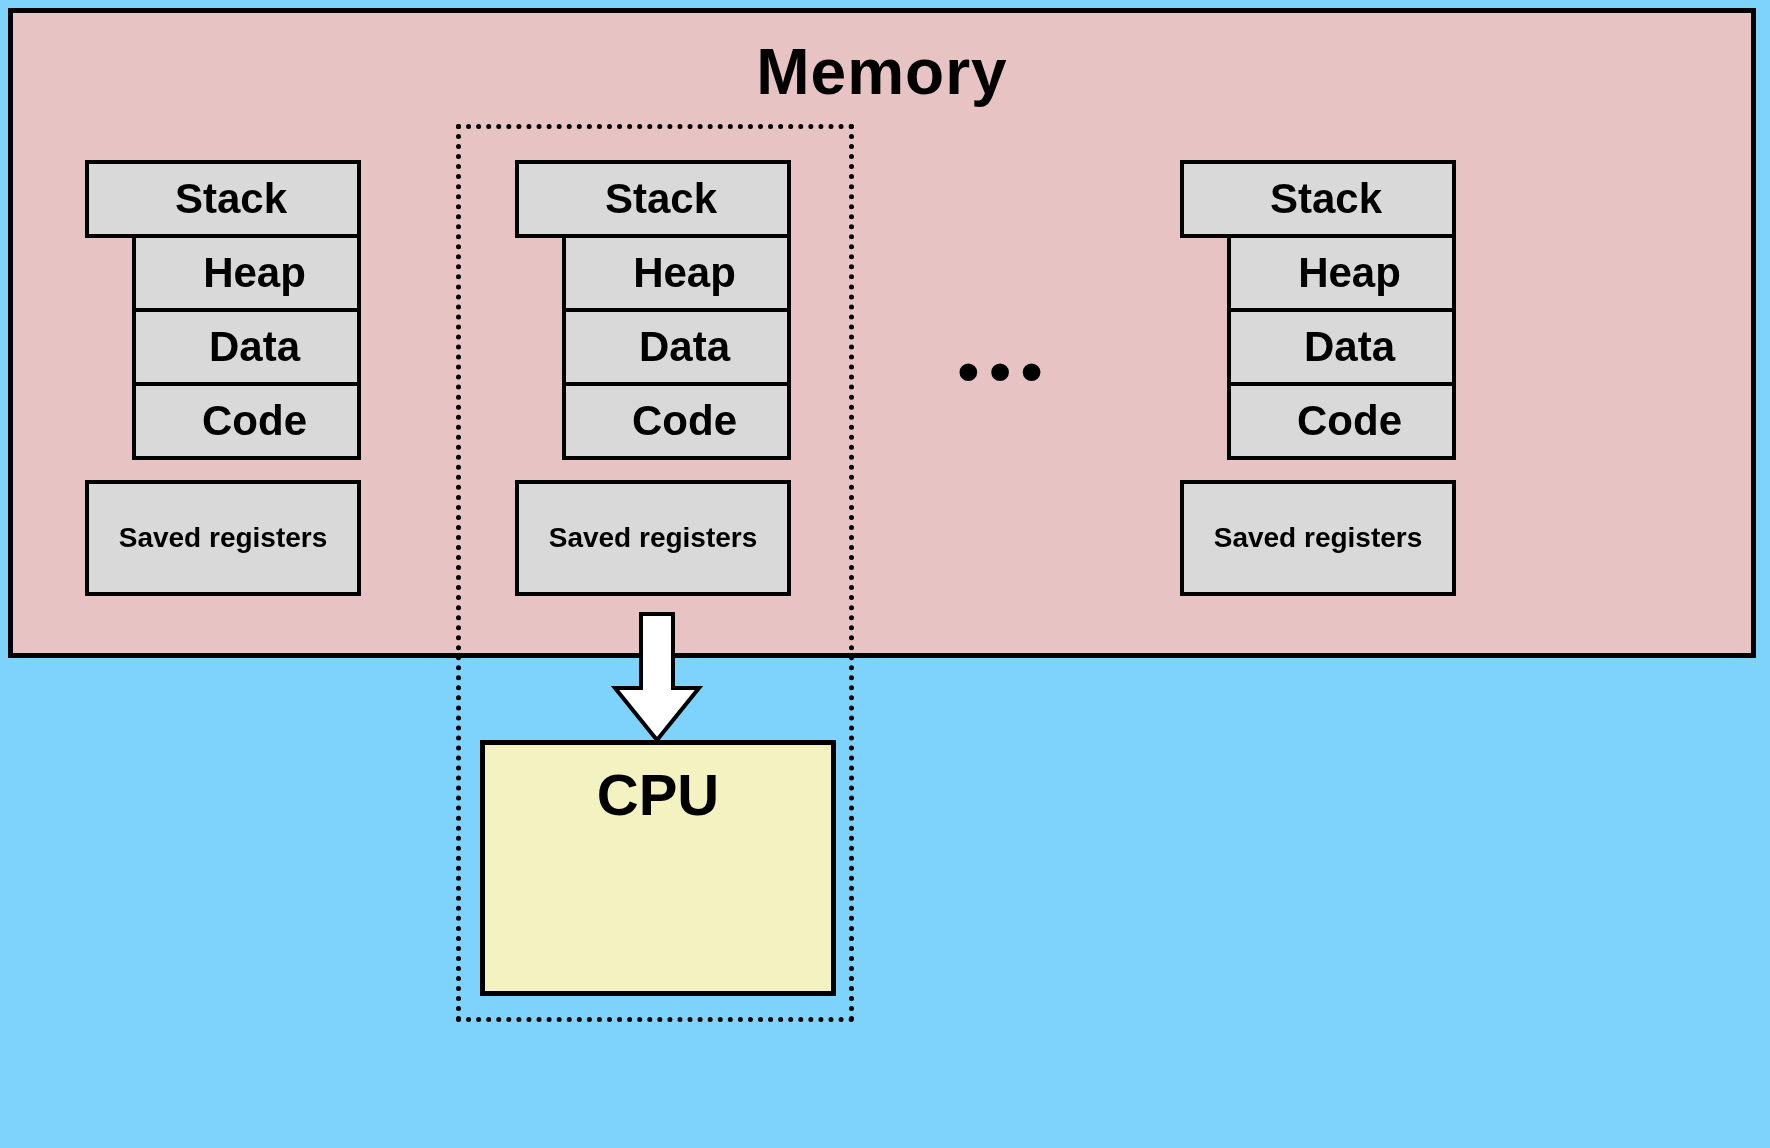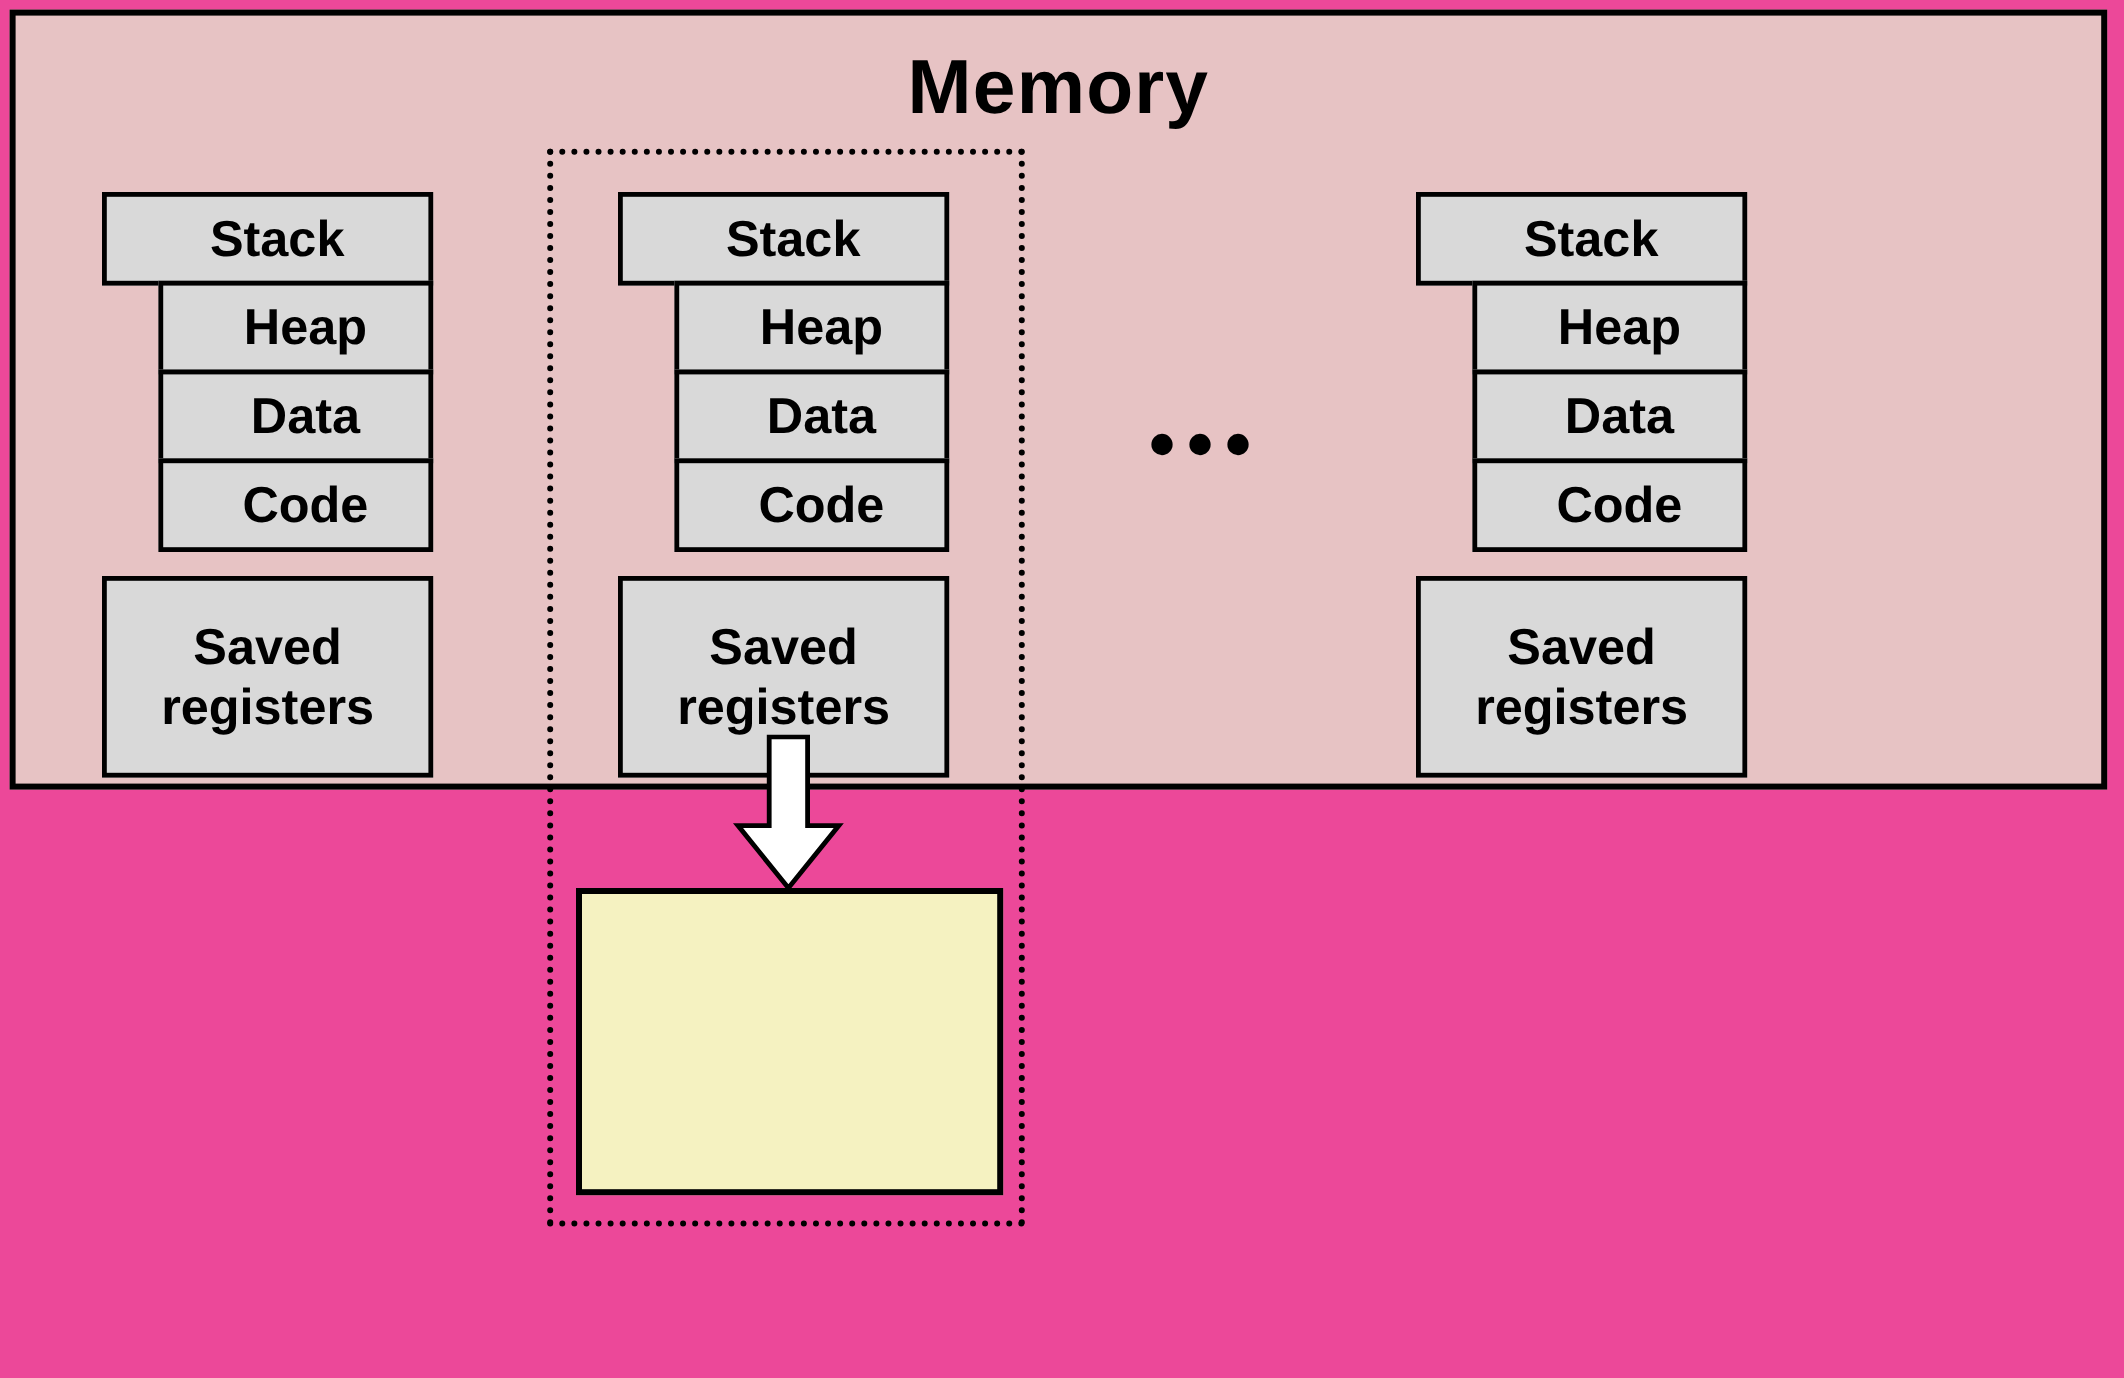--- a/index.html
+++ b/index.html
@@ -12,21 +12,21 @@
   html, body { background: #ffffff; }
   body {
     font-family: "Liberation Sans", sans-serif;
     font-weight: 700;
     color: #000;
   }
   .canvas {
     position: relative;
     width: 1770px;
     height: 1148px;
-    background: #ec4899;
+    background: #7dd3fc;
     overflow: hidden;
   }
 
   
   .memory-box {
     position: absolute;
     left: 8px; top: 8px;
     width: 1748px; height: 650px;
     background: var(--memory-bg);
     border: 5px solid var(--border);
@@ -66,28 +66,28 @@
     display: flex;
     align-items: center;
     justify-content: center;
     font-size: 42px;
     padding-left: 16px;
   }
   .segment + .segment { margin-top: -4px; margin-left: 47px; }
 
   .saved-registers {
     margin-top: 20px;
-    height: 168px;
+    height: 116px;
     border: 4px solid var(--border);
     background: var(--segment-bg);
     display: flex;
     align-items: center;
     justify-content: center;
     text-align: center;
-    font-size: 42px;
+    font-size: 28px;
     line-height: 1.2;
     padding: 0 20px;
   }
 
   
   .ellipsis {
     position: absolute;
     left: 930px; top: 300px;
     width: 140px; height: 140px;
     display: flex;
@@ -168,15 +168,16 @@
     <div class="segment">Data</div>
     <div class="segment">Code</div>
     <div class="saved-registers">Saved registers</div>
   </div>
 
   <svg class="arrow" viewBox="0 0 130 132" xmlns="http://www.w3.org/2000/svg">
     <polygon points="49,2 81,2 81,76 107,76 65,128 23,76 49,76" fill="#ffffff" stroke="#000000" stroke-width="4" stroke-linejoin="miter"></polygon>
   </svg>
 
   <div class="cpu-box">
+    <div class="cpu-title">CPU</div>
   </div>
 
 </div>
 
 </body></html>

